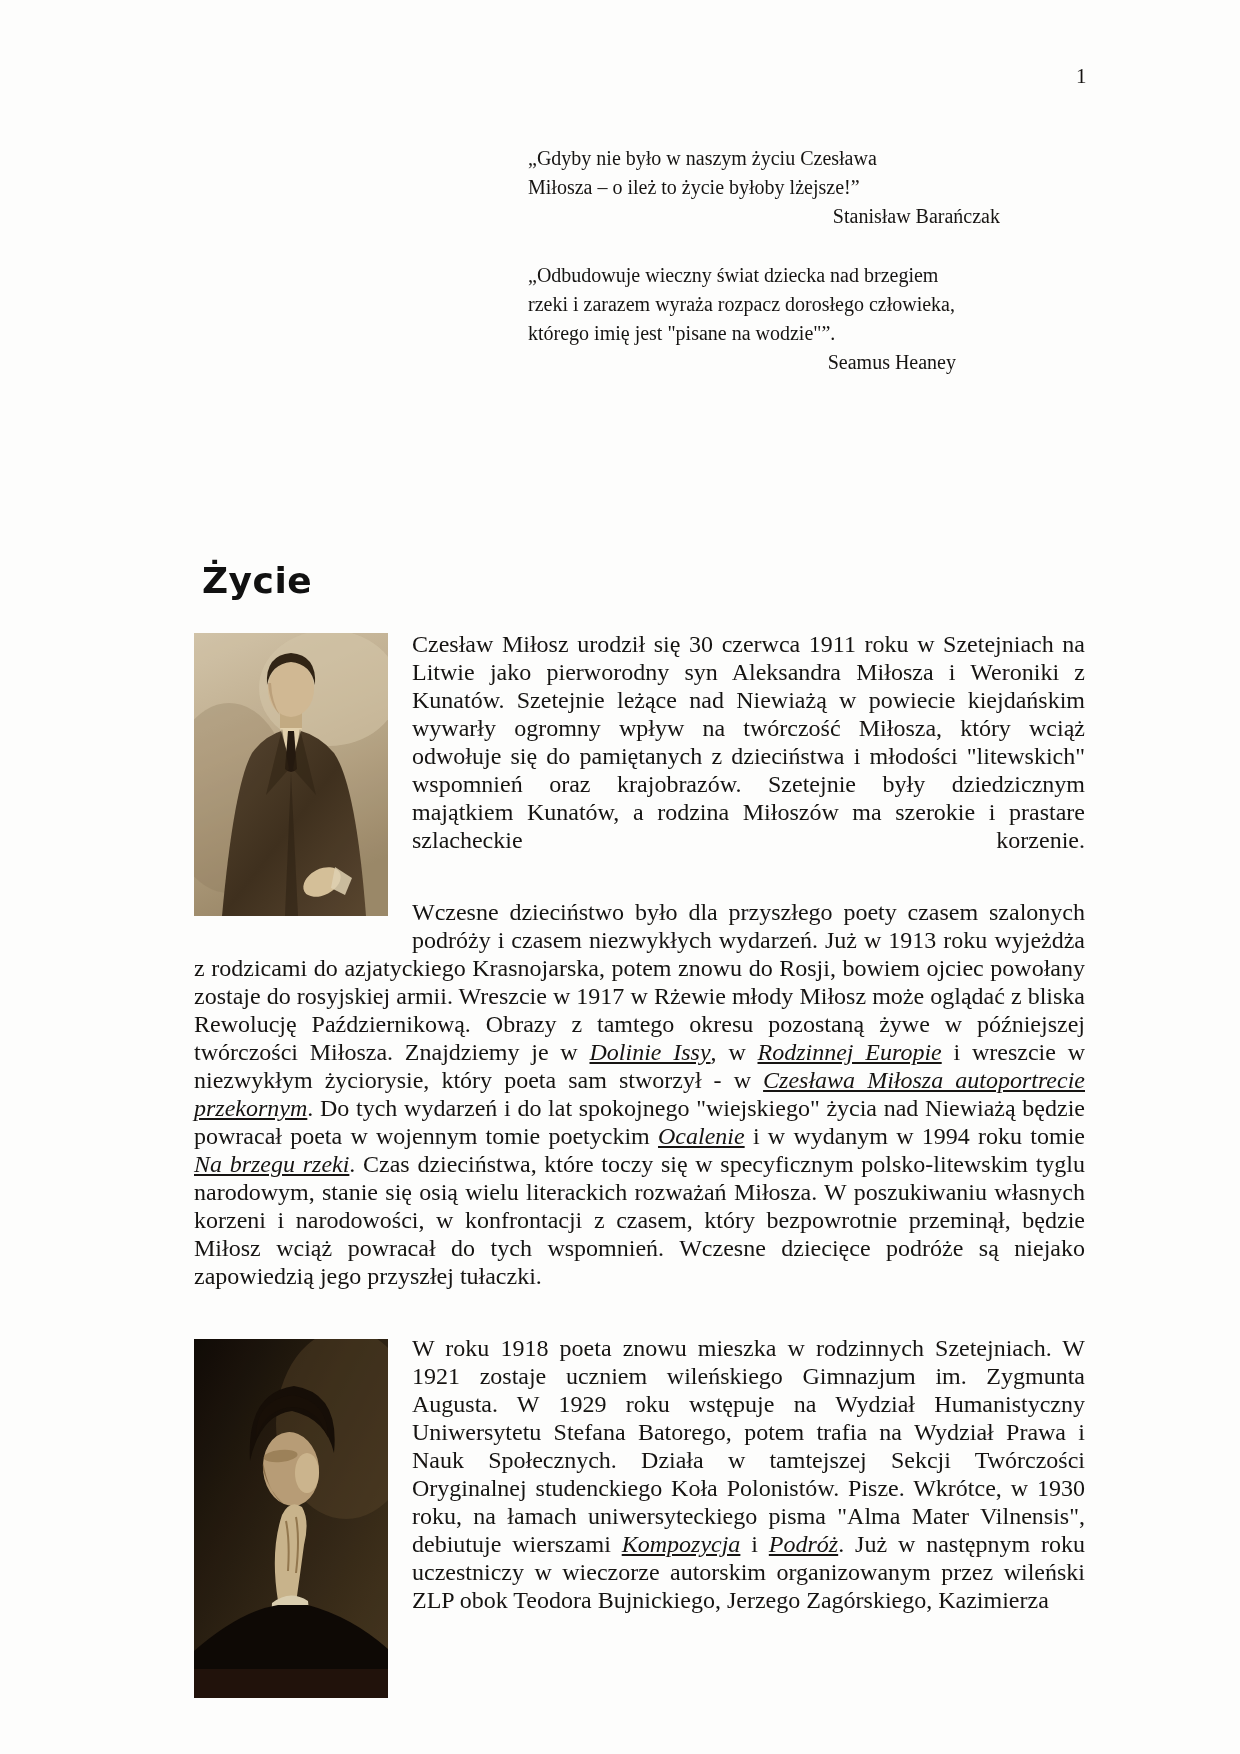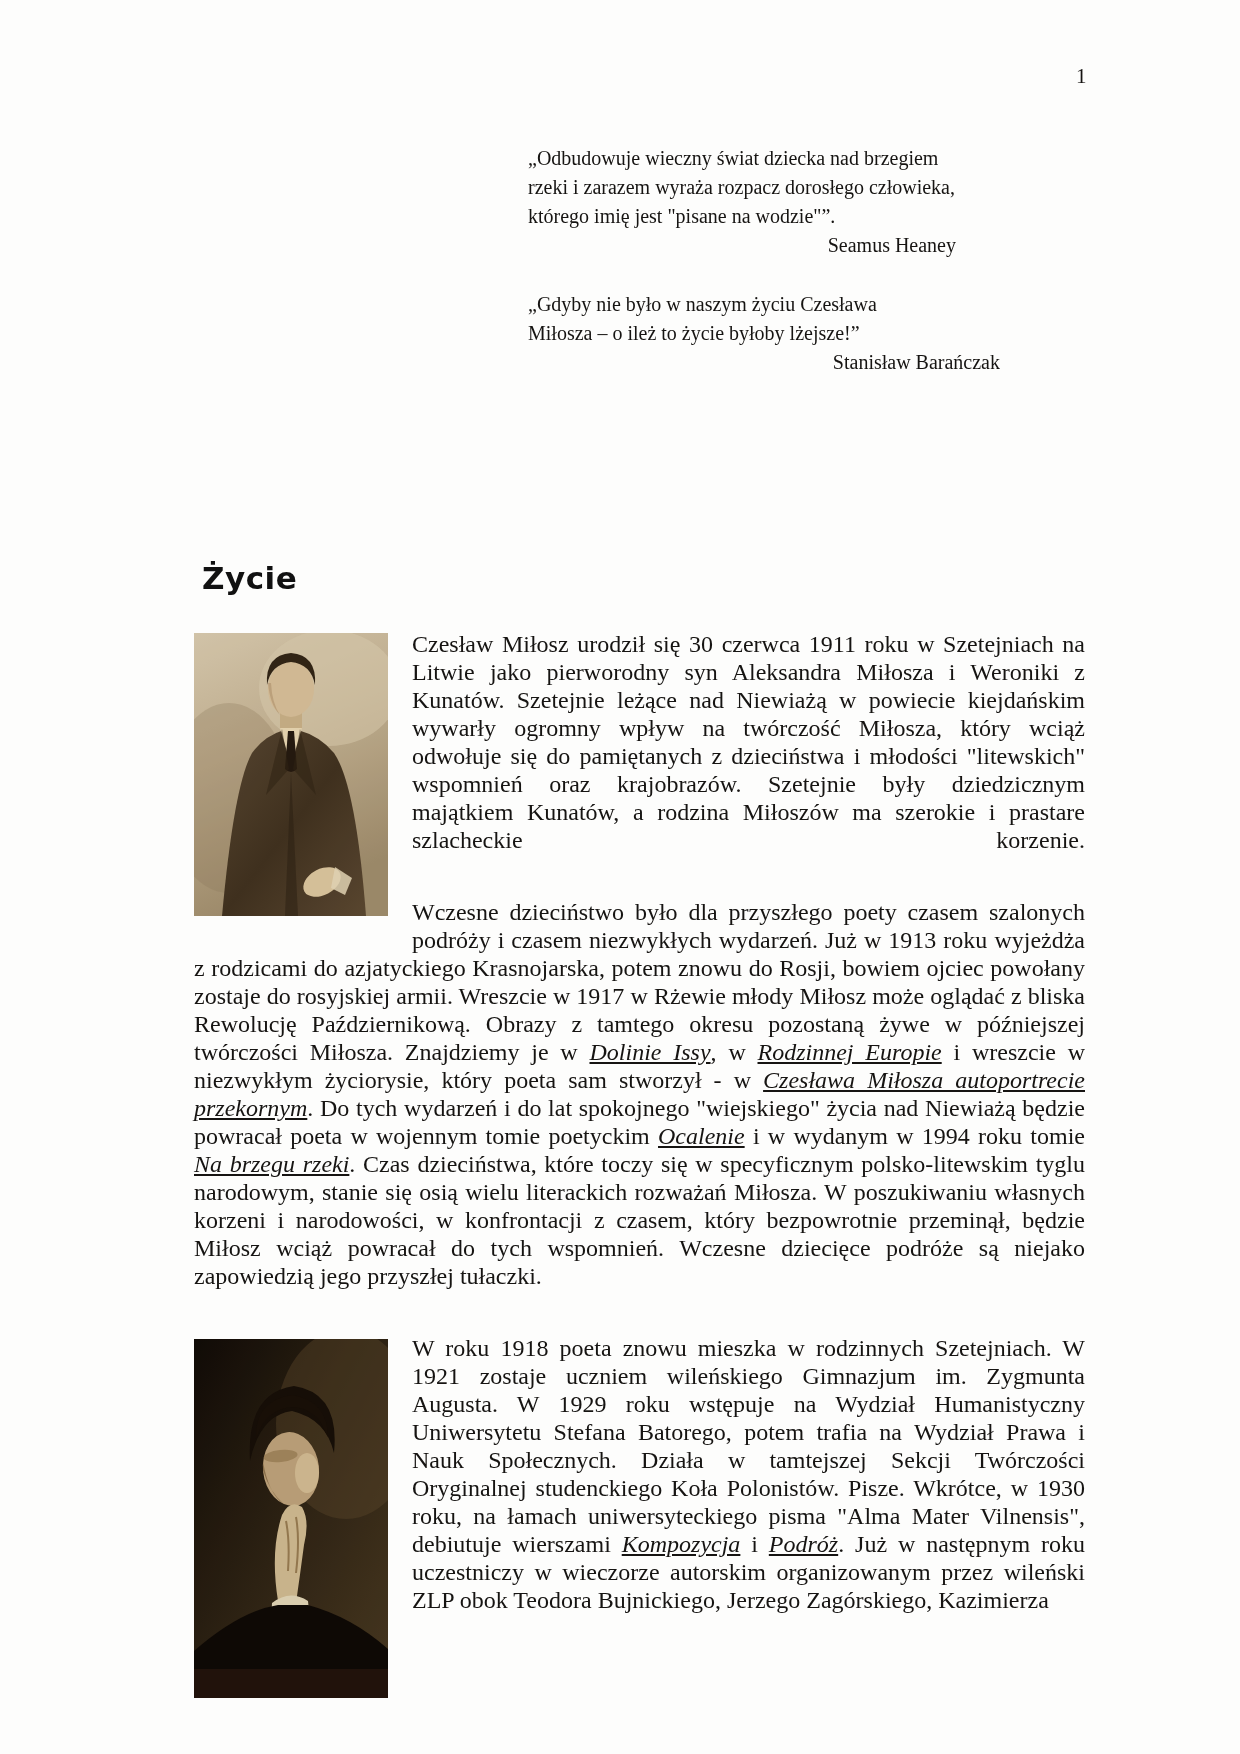--- a/index.html
+++ b/index.html
@@ -34,21 +34,21 @@
   .epigraph-attr { text-align: right; }
   .attr-baranczak { padding-right: 12px; }
   .attr-heaney { padding-right: 56px; }
   
   .section-heading {
     position: absolute;
     left: 202px; top: 560px;
     margin: 0;
     font-family: "DejaVu Sans", sans-serif;
     font-weight: bold;
-    font-size: 31px;
+    font-size: 36px;
     letter-spacing: 0.5px;
     color: #111;
     text-align: right;
   }
   
   .article {
     position: absolute;
     left: 194px; top: 630px;
     width: 891px;
     font-size: 24px;
@@ -69,26 +69,26 @@
 </style>
 </head>
 <body>
 
 <div class="page">
 
   <div class="page-number">1</div>
 
   <section class="epigraphs">
     <figure class="epigraph">
+      <blockquote class="epigraph-text">„Gdyby nie było w naszym życiu Czesława<br>Miłosza – o ileż to życie byłoby lżejsze!”</blockquote>
+      <figcaption class="epigraph-attr attr-baranczak">Stanisław Barańczak</figcaption>
+    </figure>
+    <figure class="epigraph">
       <blockquote class="epigraph-text">„Odbudowuje wieczny świat dziecka nad brzegiem<br>rzeki i zarazem wyraża rozpacz dorosłego człowieka,<br>którego imię jest "pisane na wodzie"”.</blockquote>
       <figcaption class="epigraph-attr attr-heaney">Seamus Heaney</figcaption>
-    </figure>
-    <figure class="epigraph">
-      <blockquote class="epigraph-text">„Gdyby nie było w naszym życiu Czesława<br>Miłosza – o ileż to życie byłoby lżejsze!”</blockquote>
-      <figcaption class="epigraph-attr attr-baranczak">Stanisław Barańczak</figcaption>
     </figure>
   </section>
 
   <h1 class="section-heading">Życie</h1>
 
   <article class="article">
 
     <div class="photo photo1" role="img" aria-label="Sepia portrait photograph of young Czesław Miłosz standing in a suit">
       <svg viewBox="0 0 194 283" width="194" height="283" aria-hidden="true">
         <defs>

